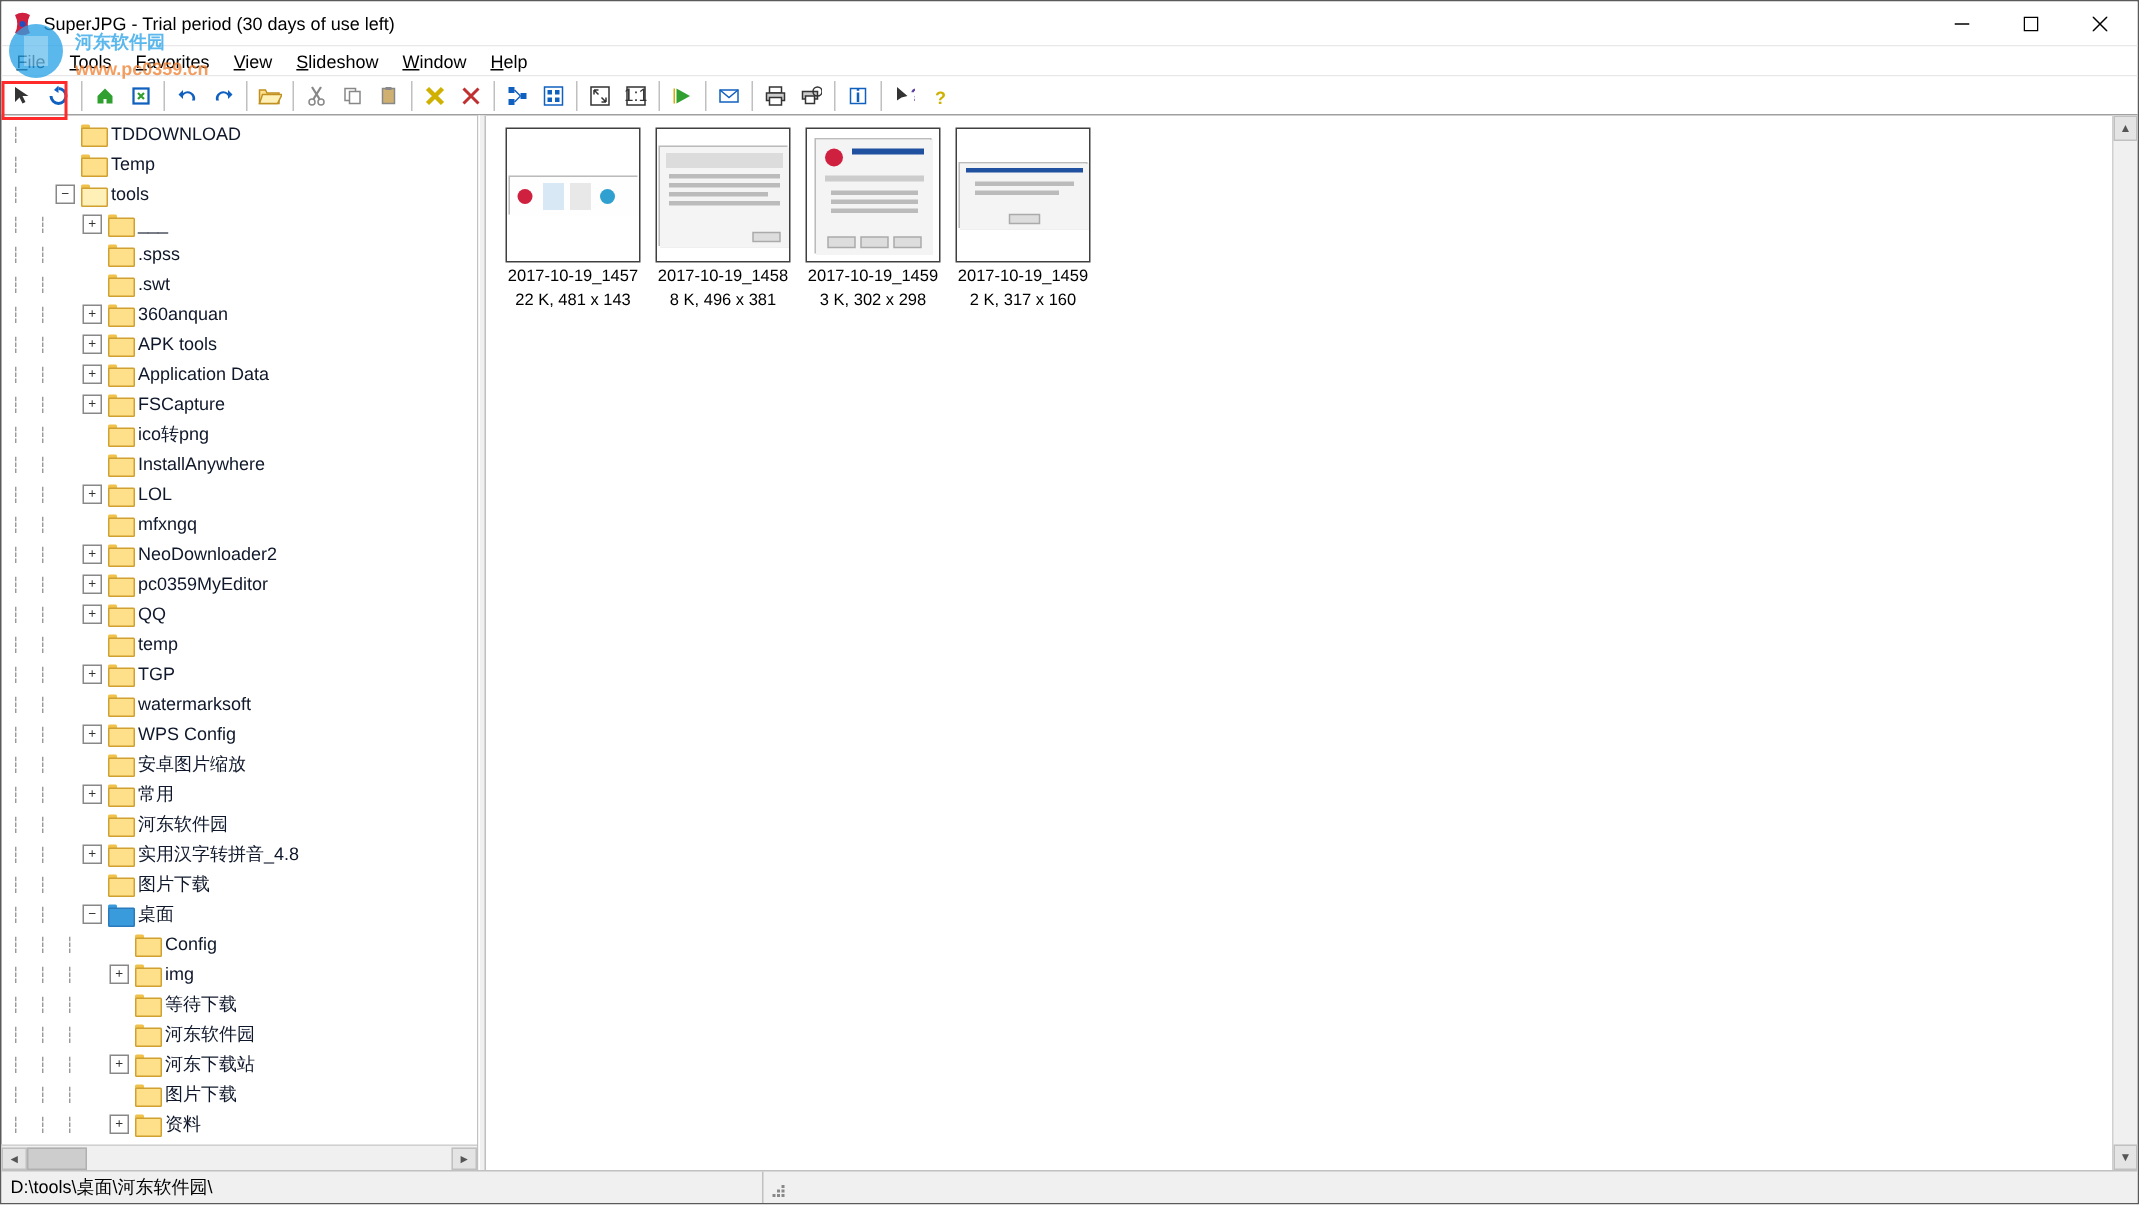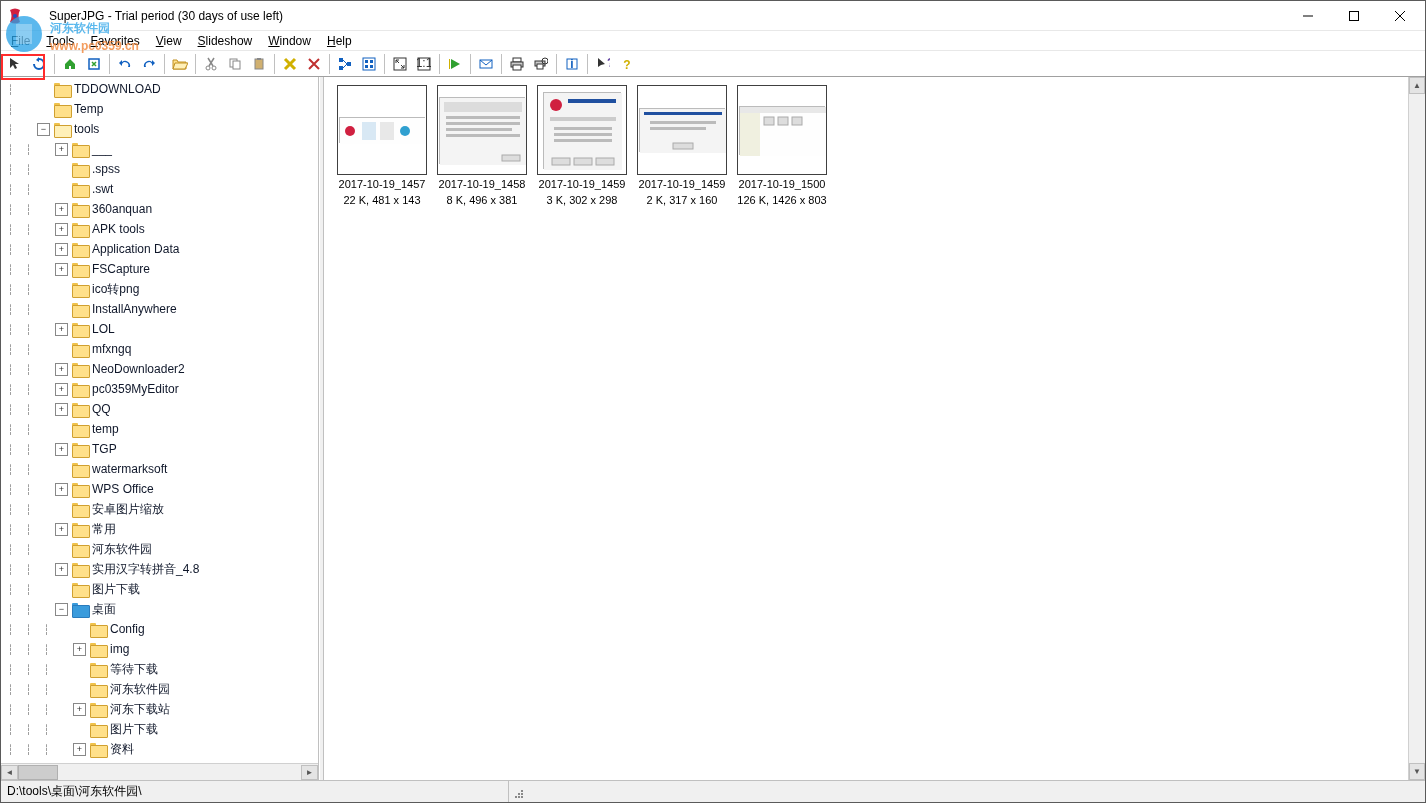--- a/index.html
+++ b/index.html
@@ -1,18 +1,18 @@
 <!DOCTYPE html>
 <html><head>
 <meta charset="utf-8">
 <style>
 * { margin:0; padding:0; box-sizing:border-box; font-family:"Segoe UI","Microsoft YaHei",Tahoma,sans-serif; font-size:12px; }
 html,body { width:1426px; height:803px; overflow:hidden; background:#fff; }
 .window { width:1426px; height:803px; display:flex; flex-direction:column; border:1px solid #5a5a5a; }
-.titlebar { height:30px; display:flex; align-items:center; background:#fff; padding:0 2px 0 6px; border-bottom:1px solid #e8e8e8;gap:20px; }
+.titlebar { height:30px; display:flex; align-items:center; background:#fff; padding:0 2px 0 6px; border-bottom:1px solid #e8e8e8; }
 .titlebar .app-icon { width:16px; height:16px; margin-right:6px; display:inline-block; }
 .titlebar .title { flex:1; color:#000; font-size:12px; }
 .titlebar .win-ctrls { display:flex; }
 .titlebar .win-ctrls div { width:46px; height:30px; display:flex; align-items:center; justify-content:center; color:#000; }
 .titlebar .win-ctrls div svg { width:10px; height:10px; }
 .menubar { height:20px; display:flex; align-items:center; padding:0 2px; background:#fff; border-bottom:1px solid #e8e8e8; }
 .menubar span { padding:2px 8px; color:#000; }
 .toolbar { height:26px; display:flex; align-items:center; padding:0 2px; background:#fff; border-bottom:1px solid #a0a0a0; }
 .toolbar .tbtn { width:22px; height:22px; display:flex; align-items:center; justify-content:center; margin:0 1px; }
 .toolbar .sep { width:1px; height:20px; background:#c0c0c0; margin:0 3px; }
@@ -370,21 +370,21 @@
           <div class="tree-row">
             <span style="display: inline-block; width: 54px;"><span class="dots" style="display:inline-block;width:18px;text-align:center;">┆</span><span class="dots" style="display:inline-block;width:18px;text-align:center;">┆</span></span>
             <span class="exp empty"></span>
             <span class="folder-icon"></span>
             <span class="tree-label">watermarksoft</span>
           </div>
           <div class="tree-row">
             <span style="display: inline-block; width: 54px;"><span class="dots" style="display:inline-block;width:18px;text-align:center;">┆</span><span class="dots" style="display:inline-block;width:18px;text-align:center;">┆</span></span>
             <span class="exp">+</span>
             <span class="folder-icon"></span>
-            <span class="tree-label">WPS Office</span>
+            <span class="tree-label">WPS Config</span>
           </div>
           <div class="tree-row">
             <span style="display: inline-block; width: 54px;"><span class="dots" style="display:inline-block;width:18px;text-align:center;">┆</span><span class="dots" style="display:inline-block;width:18px;text-align:center;">┆</span></span>
             <span class="exp empty"></span>
             <span class="folder-icon"></span>
             <span class="tree-label">安卓图片缩放</span>
           </div>
           <div class="tree-row">
             <span style="display: inline-block; width: 54px;"><span class="dots" style="display:inline-block;width:18px;text-align:center;">┆</span><span class="dots" style="display:inline-block;width:18px;text-align:center;">┆</span></span>
             <span class="exp">+</span>
@@ -520,34 +520,20 @@
                   <rect width="86" height="44" fill="#f4f4f4"></rect>
                   <rect x="4" y="3" width="78" height="3" fill="#2050a0"></rect>
                   <rect x="10" y="12" width="66" height="3" fill="#bbb"></rect>
                   <rect x="10" y="18" width="56" height="3" fill="#bbb"></rect>
                   <rect x="33" y="34" width="20" height="6" fill="#ddd" stroke="#aaa"></rect>
                 </svg></div>
             </div>
             <div class="thumb-cap">2017-10-19_1459</div>
             <div class="thumb-cap">2 K, 317 x 160</div>
           </div>
-          <div class="thumb-item">
-            <div class="thumb-box">
-              <div class="mini" style="width: 86px; height: 49px;"><svg width="86" height="49">
-                  <rect width="86" height="49" fill="#fefefe"></rect>
-                  <rect x="0" y="0" width="86" height="6" fill="#e8e8e8"></rect>
-                  <rect x="0" y="6" width="20" height="43" fill="#f0f0e0"></rect>
-                  <rect x="24" y="10" width="10" height="8" fill="#ddd" stroke="#aaa"></rect>
-                  <rect x="38" y="10" width="10" height="8" fill="#ddd" stroke="#aaa"></rect>
-                  <rect x="52" y="10" width="10" height="8" fill="#ddd" stroke="#aaa"></rect>
-                </svg></div>
-            </div>
-            <div class="thumb-cap">2017-10-19_1500</div>
-            <div class="thumb-cap">126 K, 1426 x 803</div>
-          </div>
         </div>
       <div class="vscroll">
         <div class="arrow">▲</div>
         <div class="track"></div>
         <div class="arrow">▼</div>
       </div>
     </div>
   </div>
 
   <div class="statusbar">

